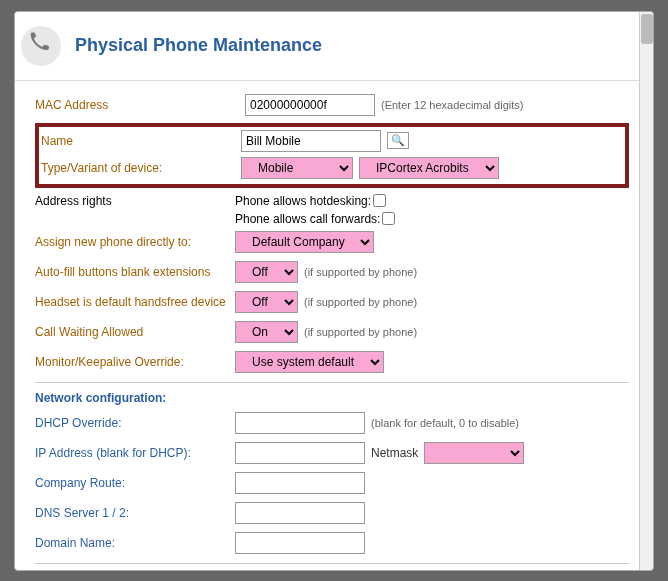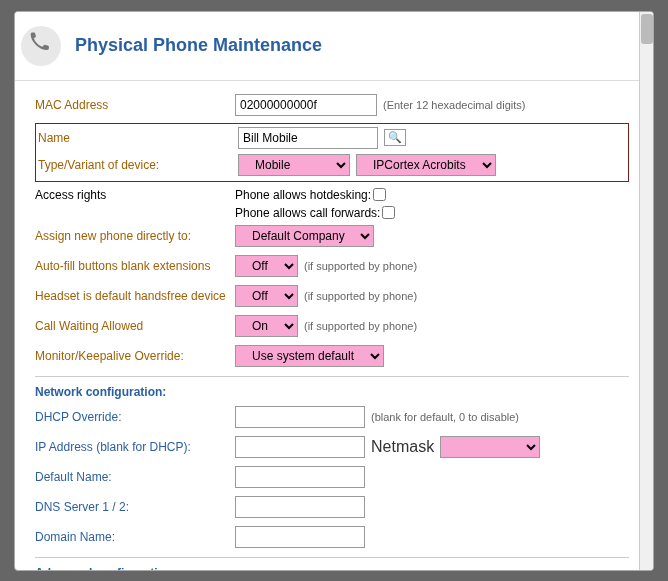--- a/index.html
+++ b/index.html
@@ -86,21 +86,22 @@
       gap: 6px;
       flex: 1;
     }
     input[type="text"] {
       border: 1px solid #999;
       padding: 2px 4px;
       font-size: 12px;
       height: 22px;
     }
     input.mac-input {
-      width: 142px;
+      width: 130px;
+      margin-left: 10px;
     }
     input.name-input {
       width: 140px;
     }
     .hint-text {
       color: #666;
       font-size: 11px;
     }
     select {
       border: 1px solid #999;
@@ -150,21 +151,21 @@
   <div class="content">
 
     <div class="form-row">
       <div class="form-label">MAC Address</div>
       <div class="form-controls">
         <input type="text" class="mac-input" value="02000000000f" style="">
         <span class="hint-text">(Enter 12 hexadecimal digits)</span>
       </div>
     </div>
 
-    <div style="border: 1px solid #7f1d1d; margin-bottom: 6px; padding: 2px 0;">
+    <div style="border: 4px solid #7f1d1d; margin-bottom: 6px; padding: 2px 0;">
 
       <div class="form-row" style="margin-bottom:3px; padding: 0 2px;">
         <div class="form-label">Name</div>
         <div class="form-controls">
           <input type="text" class="name-input" value="Bill Mobile" style="">
           <span style="font-size:11px; color:#666; border:1px solid #999; padding:1px 3px; cursor:pointer;">🔍</span>
         </div>
       </div>
 
       <div class="form-row" style="margin-bottom:2px; padding: 0 2px;">
@@ -177,21 +178,21 @@
           </select>
           <select>
             <option>IPCortex Acrobits</option>
             <option>Generic SIP</option>
           </select>
         </div>
       </div>
     </div>
 
     <div style="display:flex; margin-bottom:4px;">
-      <div style="width:200px; flex-shrink:0;">Access rights</div>
+      <div style="width:200px; flex-shrink:0;">Address rights</div>
       <div style="flex:1;">
         <div class="checkbox-row" style="margin-bottom:4px;">
           <span>Phone allows hotdesking:</span>
           <input type="checkbox" style="">
         </div>
         <div class="checkbox-row">
           <span>Phone allows call forwards:</span>
           <input type="checkbox" style="">
         </div>
       </div>
@@ -260,31 +261,31 @@
       <div class="form-controls">
         <input type="text" style="width: 130px;" value="">
         <span class="hint-text">(blank for default, 0 to disable)</span>
       </div>
     </div>
 
     <div class="form-row">
       <div class="form-label blue">IP Address (blank for DHCP):</div>
       <div class="form-controls">
         <input type="text" style="width: 130px;" value="">
-        <span style="font-size:16px;color:#333;">Netmask</span>
+        <span style="font-size:12px;color:#333;">Netmask</span>
         <select style="width:100px;">
           <option></option>
           <option>255.255.255.0</option>
           <option>255.255.0.0</option>
         </select>
       </div>
     </div>
 
     <div class="form-row">
-      <div class="form-label blue">Default Name:</div>
+      <div class="form-label blue">Company Route:</div>
       <div class="form-controls">
         <input type="text" style="width: 130px;" value="">
       </div>
     </div>
 
     <div class="form-row">
       <div class="form-label blue">DNS Server 1 / 2:</div>
       <div class="form-controls">
         <input type="text" style="width: 130px;" value="">
       </div>

